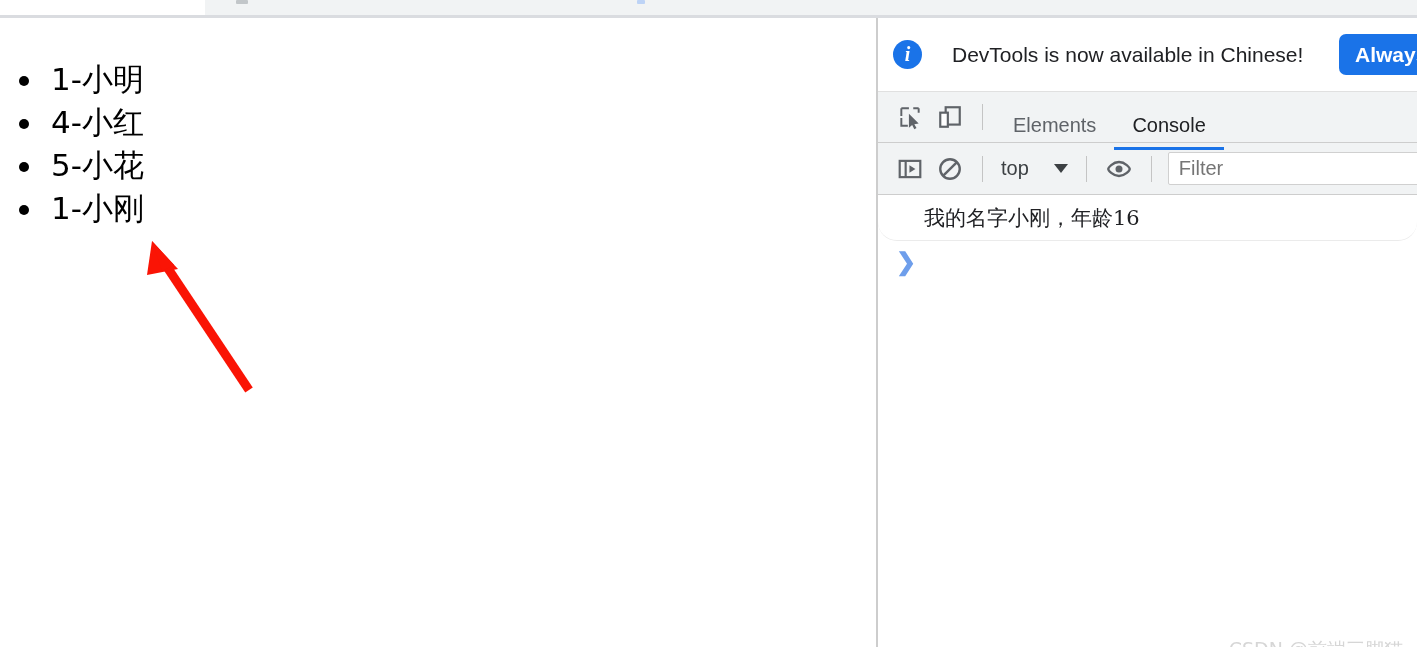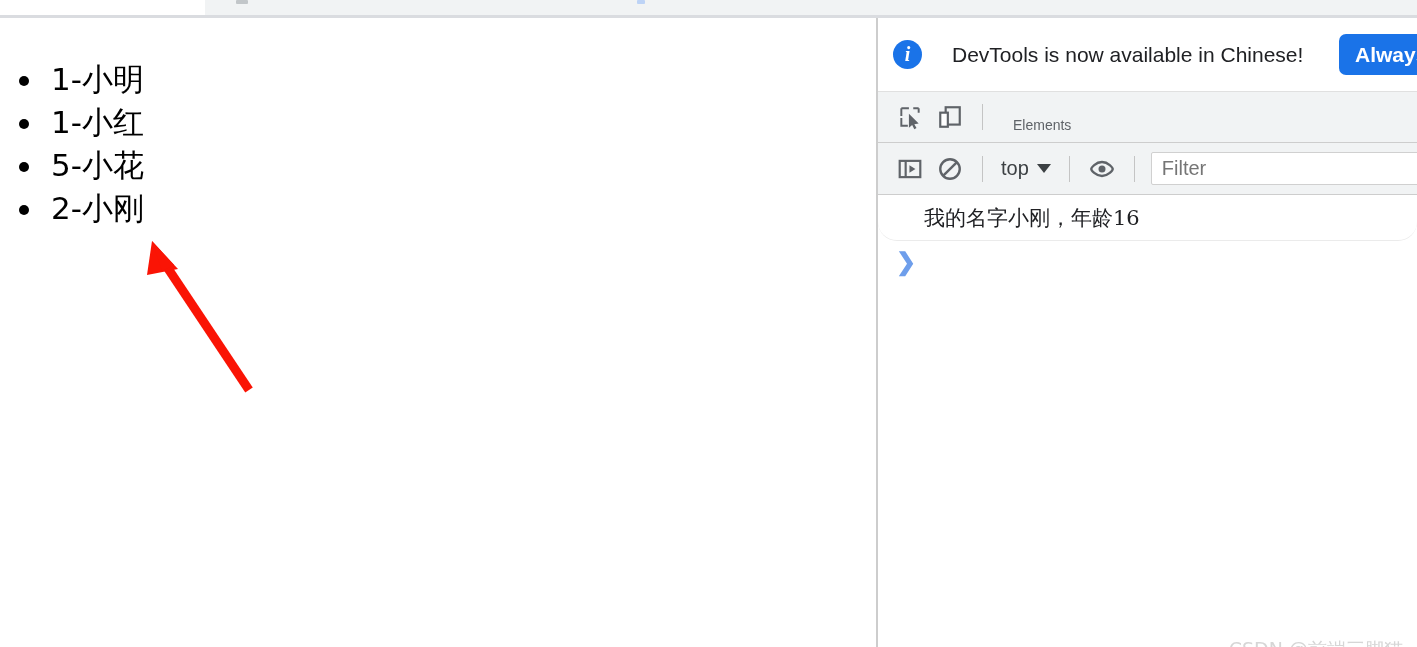--- a/index.html
+++ b/index.html
@@ -180,21 +180,21 @@
     background: #c4c4c4;
     margin: 0 12px;
     flex: 0 0 auto;
   }
   .dt-tab {
     position: relative;
     height: 50px;
     display: flex;
     align-items: center;
     padding: 0 18px;
-    font-size: 14px;
+    font-size: 20px;
     color: #5f6368;
     cursor: pointer;
     white-space: nowrap;
     flex: 0 0 auto;
     margin-top: 16px;
   }
   .dt-tab.active {
     color: #202124;
   }
   .dt-tab.active::after {
@@ -211,21 +211,21 @@
     height: 51px;
     background: #f1f3f4;
     border-bottom: 1px solid #cdcdcd;
     display: flex;
     align-items: center;
     padding-left: 12px;
   }
   .ctx-select {
     display: flex;
     align-items: center;
-    gap: 8px;
+    gap: 25px;
     font-size: 20px;
     color: #3c4043;
     cursor: pointer;
     padding: 0 6px;
     white-space: nowrap;
     flex: 0 0 auto;
   }
   .caret-down {
     width: 0; height: 0;
     border-left: 7px solid transparent;
@@ -296,23 +296,23 @@
 <div class="chrome-strip">
   <div class="chrome-tab"></div>
   <div class="chrome-favicon"></div>
   <div class="chrome-newtab-mark"></div>
 </div>
 <div class="chrome-underline"></div>
 
 <div class="page-viewport">
   <ul class="page-list">
     <li>1-小明</li>
-    <li>1-小红</li>
+    <li>4-小红</li>
     <li>5-小花</li>
-    <li>2-小刚</li>
+    <li>1-小刚</li>
   </ul>
 
   <svg class="annotation-arrow" viewBox="0 0 140 185" width="140" height="185">
     <line x1="119" y1="167" x2="33" y2="38" stroke="#fa1405" stroke-width="9" stroke-linecap="butt"></line>
     <polygon points="22,18 48,46 17,52" fill="#fa1405"></polygon>
     <polygon points="22,18 44,42 32,48" fill="#fa1405"></polygon>
   </svg>
 </div>
 
 <div class="splitter"></div>
@@ -336,20 +336,21 @@
       </svg>
     </div>
     <div class="dt-icon-btn">
       <svg width="26" height="26" viewBox="0 0 24 24">
         <rect x="8" y="3" width="13" height="16" fill="none" stroke="#5f6368" stroke-width="2"></rect>
         <rect x="3" y="8" width="7" height="13" fill="#ffffff" stroke="#5f6368" stroke-width="2"></rect>
       </svg>
     </div>
     <div class="dt-sep"></div>
     <div class="dt-tab">Elements</div>
+    <div class="dt-tab active">Console</div>
   </div>
 
   <div class="dt-console-toolbar">
     <div class="dt-icon-btn">
       <svg width="26" height="26" viewBox="0 0 24 24">
         <rect x="2.5" y="4.5" width="19" height="15" fill="none" stroke="#5f6368" stroke-width="2"></rect>
         <line x1="8" y1="4.5" x2="8" y2="19.5" stroke="#5f6368" stroke-width="2"></line>
         <polygon points="11.5,8.5 17,12 11.5,15.5" fill="#5f6368"></polygon>
       </svg>
     </div>

